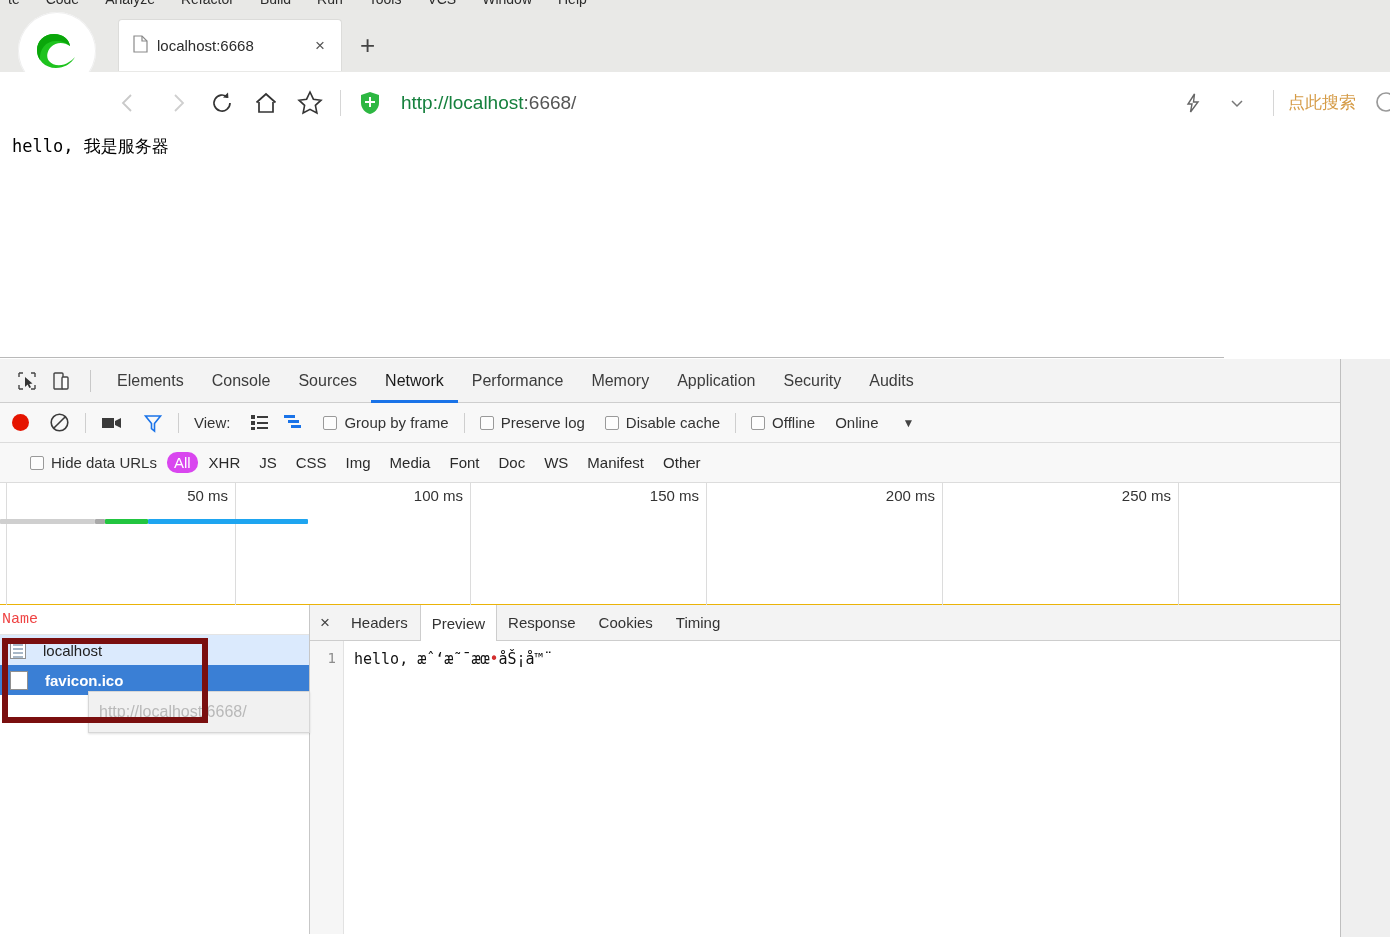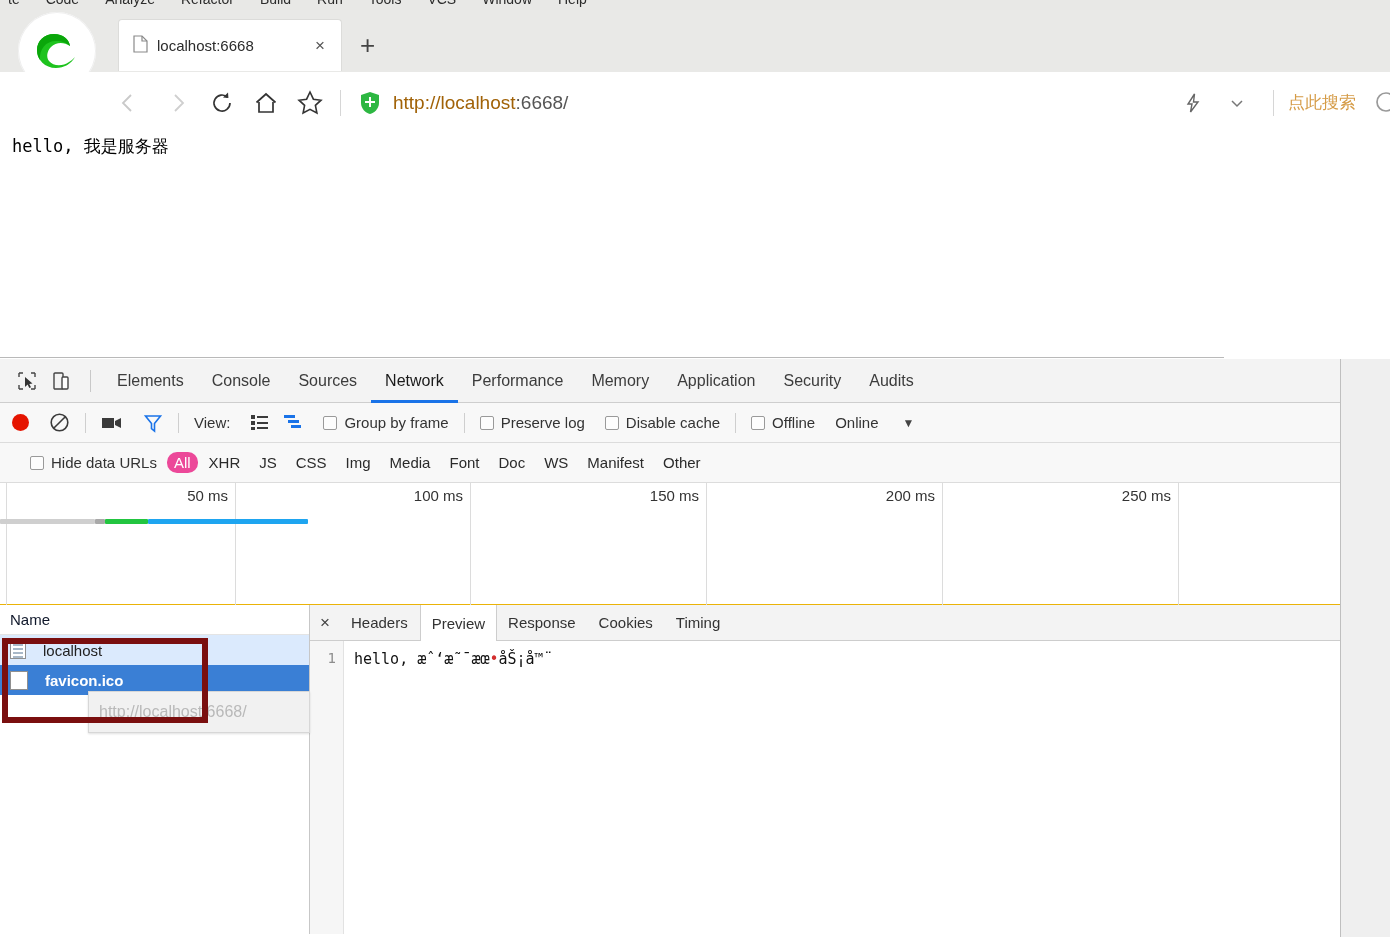--- a/index.html
+++ b/index.html
@@ -54,21 +54,21 @@
     position: absolute; left: 0; top: 62px; width: 1390px; height: 61px;
     background: #ffffff; display: flex; align-items: center;
   }
   .nav-btn {
     width: 44px; height: 44px; display: flex; align-items: center; justify-content: center;
     cursor: pointer;
   }
   .nav-sep { width: 1px; height: 26px; background: #d6d6d6; margin: 0 8px; }
   .url-wrap { display: flex; align-items: center; gap: 12px; flex: 1; min-width: 0; }
   .url-text { font-size: 19px; color: #555; white-space: nowrap; }
-  .url-text b { color: #a16207; font-weight: 400; }
+  .url-text b { color: #15803d; font-weight: 400; margin-left: 8px; }
   .search-hint { font-size: 17px; color: #d59b46; white-space: nowrap; padding-right: 8px; }
   .hint-sep { width: 1px; height: 26px; background: #d6d6d6; margin: 0 14px; }
 
   
   .viewport {
     position: absolute; left: 0; top: 123px; width: 1224px; height: 235px;
     background: #ffffff; border-bottom: 1px solid #b9b9b9;
   }
   .page-text {
     position: absolute; left: 12px; top: 12px;
@@ -111,32 +111,32 @@
     display: flex; align-items: center; height: 40px;
     background: #f8f8f8; border-bottom: 1px solid #dcdcdc; padding-left: 8px;
   }
   .filter-input {
     width: 252px; height: 26px; border: 1px solid #bdbdbd; background: #fff;
     font-size: 15px; color: #111; padding: 0 8px;
     font-family: "Liberation Sans", sans-serif;
   }
   .filter-input::placeholder { color: #9a9a9a; }
   .type-chip { font-size: 15px; color: #2b2b2b; padding: 2px 8px; margin-right: 3px; cursor: pointer; white-space: nowrap; }
-  .type-chip.sel { background: #ec4899; color: #fff; border-radius: 10px; padding: 2px 7px; }
+  .type-chip.sel { background: #d946ef; color: #fff; border-radius: 10px; padding: 2px 7px; }
 
   
   .dt-overview { position: relative; height: 122px; background: #fff; border-bottom: 1px solid #eab308; }
   .ov-tick { position: absolute; top: 0; height: 122px; width: 1px; background: #dcdcdc; }
   .ov-label { position: absolute; top: 4px; font-size: 15px; color: #333; transform: translateX(-100%); padding-right: 5px; white-space: nowrap; }
   .ov-bar { position: absolute; height: 5px; border-radius: 1px; }
 
   
   .dt-split { display: flex; height: 329px; }
   .req-pane { width: 310px; background: #ffffff; border-right: 1px solid #c7c7c7; position: relative; }
-  .req-header { height: 30px; display: flex; align-items: center; padding-left: 10px; font-size: 15px; color: #0f172a; border-bottom: 1px solid #e4e4e4; }
+  .req-header { height: 30px; display: flex; align-items: center; padding-left: 2px; font-size: 15px; color: #ef4444; border-bottom: 1px solid #e4e4e4; font-family: Liberation Mono, monospace; }
   .req-row { height: 30px; display: flex; align-items: center; gap: 17px; padding-left: 10px; font-size: 15px; cursor: pointer; }
   .req-row.hover { background: #dbeafd; color: #222; }
   .req-row.selected { background: #3a7fd5; color: #ffffff; font-weight: 600; }
   .row-icon-doc { width: 16px; height: 18px; background: #fff; border: 1px solid #8f8f8f; position: relative; }
   .row-icon-doc::after {
     content: ""; position: absolute; left: 2px; top: 2px; right: 2px; height: 2px;
     background: #a8b8c8; box-shadow: 0 4px 0 #a8b8c8, 0 8px 0 #a8b8c8, 0 12px 0 #a8b8c8;
   }
   .row-icon-blank { width: 18px; height: 19px; background: #fff; border: 1px solid #8f8f8f; }
   .url-tooltip {

